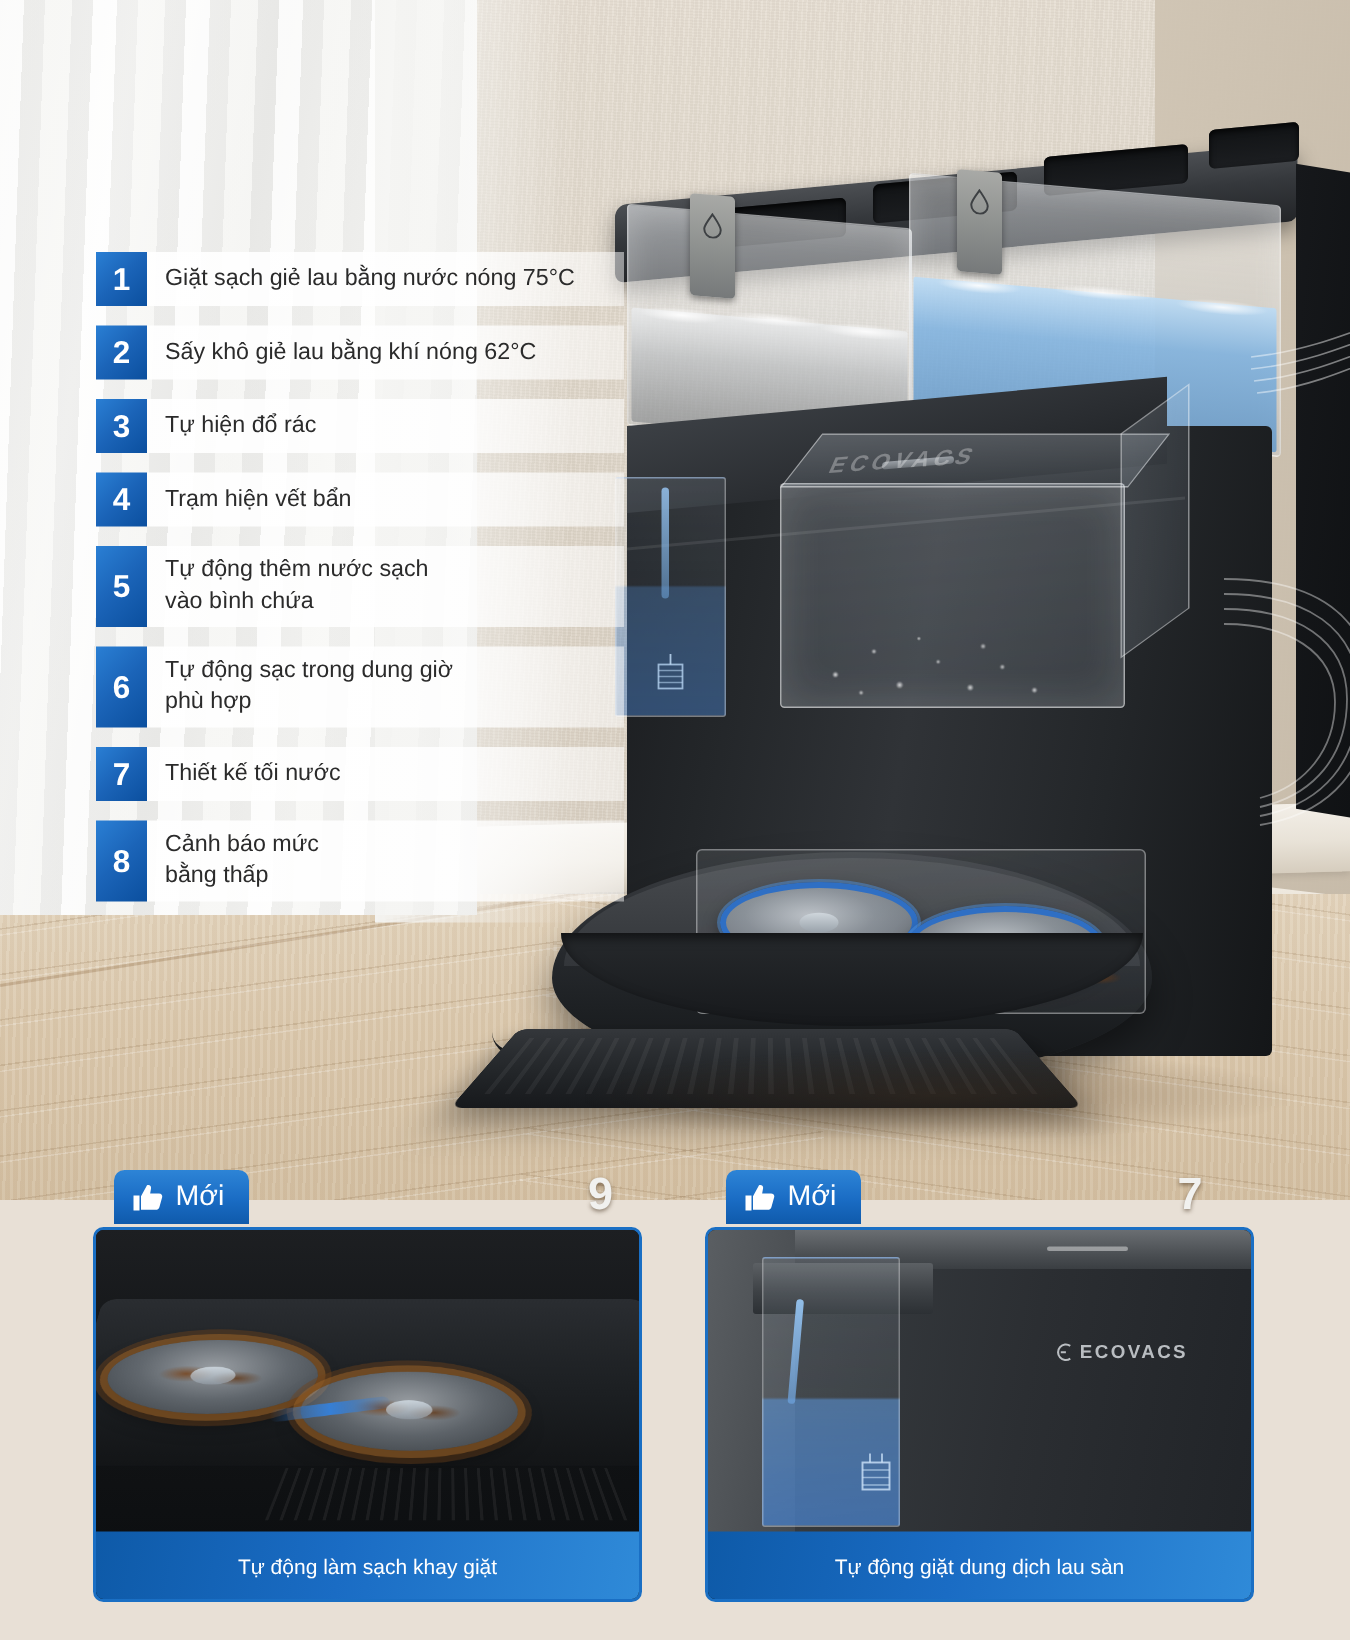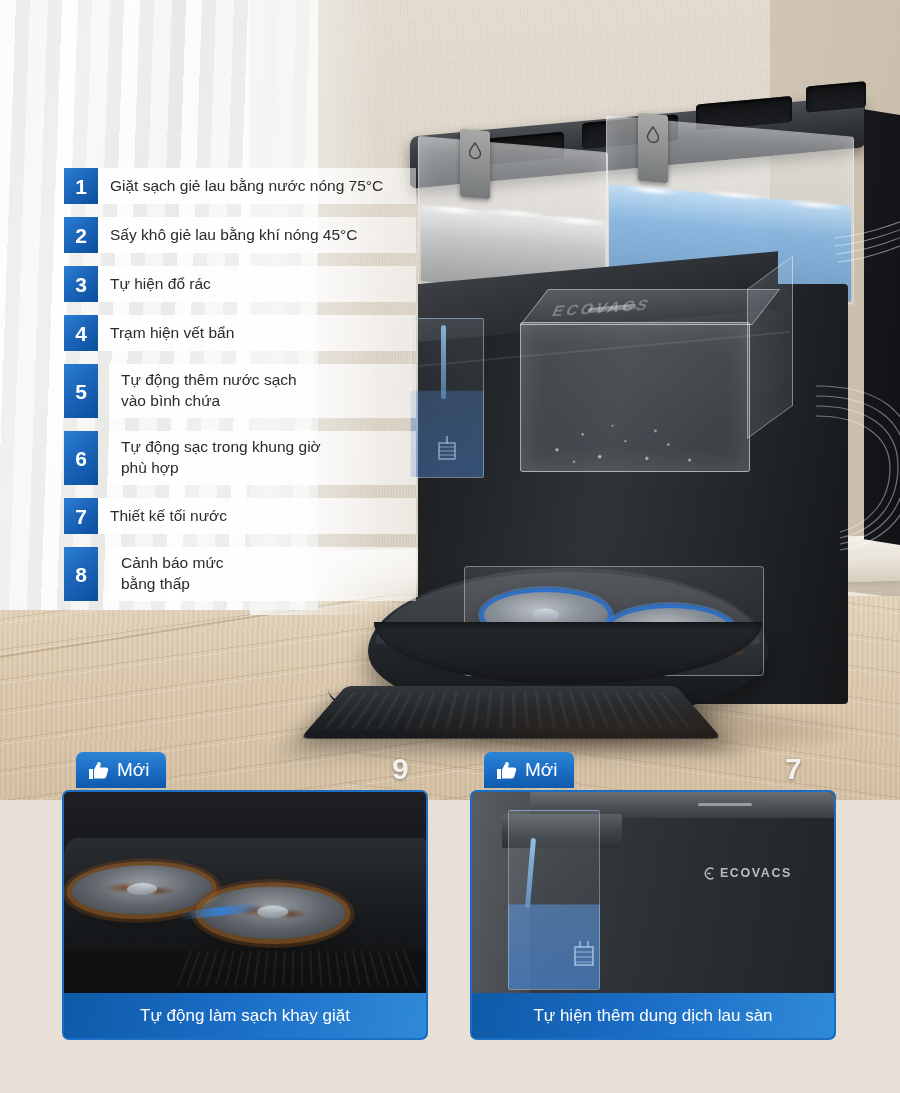--- a/index.html
+++ b/index.html
@@ -401,37 +401,37 @@
   .feature-text {
     flex: 1;
     background: linear-gradient(90deg, rgba(255,255,255,.94) 0%, rgba(255,255,255,.88) 62%, rgba(255,255,255,.50) 100%);
     color: #2b2b2b;
     font-size: 15.5px;
     line-height: 1.35;
     padding: 7px 10px 7px 12px;
     display: flex; align-items: center;
     white-space: pre-line;
   }
-  .feature-row.two-line .feature-text { padding-top: 6px; padding-bottom: 6px; margin-left: 11px; }
+  .feature-row.two-line .feature-text { padding-top: 6px; padding-bottom: 6px; }
 
   
   .page-title {
     position: absolute; left: 70px; top: 22px;
     font-size: 41px;
     font-weight: 700;
     color: #1668dd;
     letter-spacing: -.2px;
     text-shadow: 0 1px 2px rgba(255,255,255,.85);
     z-index: 8;
     white-space: nowrap;
   }
 
   
   .cards {
-    position: absolute; left: 0; top: 752px;
+    position: absolute; left: 0; top: 780px;
     width: 900px; height: 303px;
   }
   .card {
     position: absolute;
     width: 366px; height: 250px;
     top: 38px;
     border: 2px solid #1a6fc4;
     border-radius: 7px;
     overflow: hidden;
     background: #121416;
@@ -535,21 +535,21 @@
     display: flex; align-items: center; gap: 4px;
     color: #b9bdc1;
     font-size: 12.5px; font-weight: 700; letter-spacing: 1.6px;
   }
 
   .card-caption {
     position: absolute; left: 0; bottom: 0;
     width: 100%; height: 45px;
     background: linear-gradient(100deg, #0e5aa8 0%, #1a6cc4 45%, #2f8ad8 100%);
     color: #fff;
-    font-size: 17px;
+    font-size: 14px;
     display: flex; align-items: center; justify-content: center;
   }
 
   .new-badge {
     position: absolute; top: 0;
     height: 36px;
     padding: 0 16px 0 12px;
     background: linear-gradient(180deg, #2d84d6 0%, #1a6cc4 55%, #0f5aab 100%);
     border-radius: 7px 7px 0 0;
     display: flex; align-items: center; gap: 8px;
@@ -690,38 +690,38 @@
   </div>
 
 
   <div class="feature-list">
     <div class="feature-row">
       <div class="feature-num">1</div>
       <div class="feature-text">Giặt sạch giẻ lau bằng nước nóng 75°C</div>
     </div>
     <div class="feature-row">
       <div class="feature-num">2</div>
-      <div class="feature-text">Sấy khô giẻ lau bằng khí nóng 45°C</div>
+      <div class="feature-text">Sấy khô giẻ lau bằng khí nóng 62°C</div>
     </div>
     <div class="feature-row">
       <div class="feature-num">3</div>
       <div class="feature-text">Tự hiện đổ rác</div>
     </div>
     <div class="feature-row">
       <div class="feature-num">4</div>
       <div class="feature-text">Trạm hiện vết bẩn</div>
     </div>
     <div class="feature-row two-line">
       <div class="feature-num">5</div>
       <div class="feature-text">Tự động thêm nước sạch
 vào bình chứa</div>
     </div>
     <div class="feature-row two-line">
       <div class="feature-num">6</div>
-      <div class="feature-text">Tự động sạc trong khung giờ
+      <div class="feature-text">Tự động sạc trong dung giờ
 phù hợp</div>
     </div>
     <div class="feature-row">
       <div class="feature-num">7</div>
       <div class="feature-text">Thiết kế tối nước</div>
     </div>
     <div class="feature-row two-line">
       <div class="feature-num">8</div>
       <div class="feature-text">Cảnh báo mức
 bằng thấp</div>
@@ -778,17 +778,17 @@
         </div>
         <div class="disp-stream"></div>
         <div class="ecovacs-logo">
           <svg width="13" height="13" viewBox="0 0 13 13">
             <path d="M10.5 2.2 A5.2 5.2 0 1 0 10.5 10.8" fill="none" stroke="#b9bdc1" stroke-width="1.4"></path>
             <path d="M4.2 6.5h3.4" stroke="#b9bdc1" stroke-width="1.4"></path>
           </svg>
           <span>ECOVACS</span>
         </div>
       </div>
-      <div class="card-caption">Tự hiện thêm dung dịch lau sàn</div>
+      <div class="card-caption">Tự động giặt dung dịch lau sàn</div>
     </div>
 
   </div>
 </div>
 
 </body></html>

